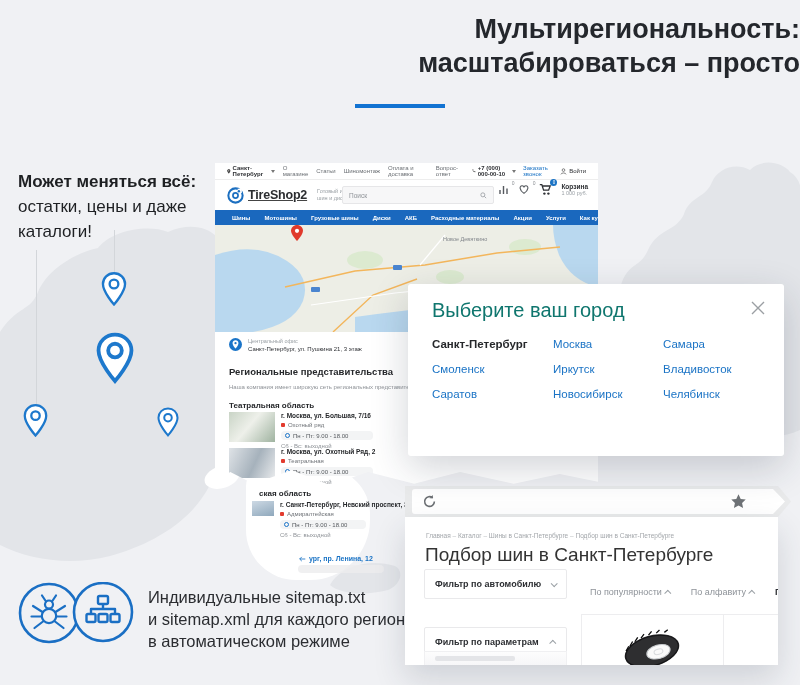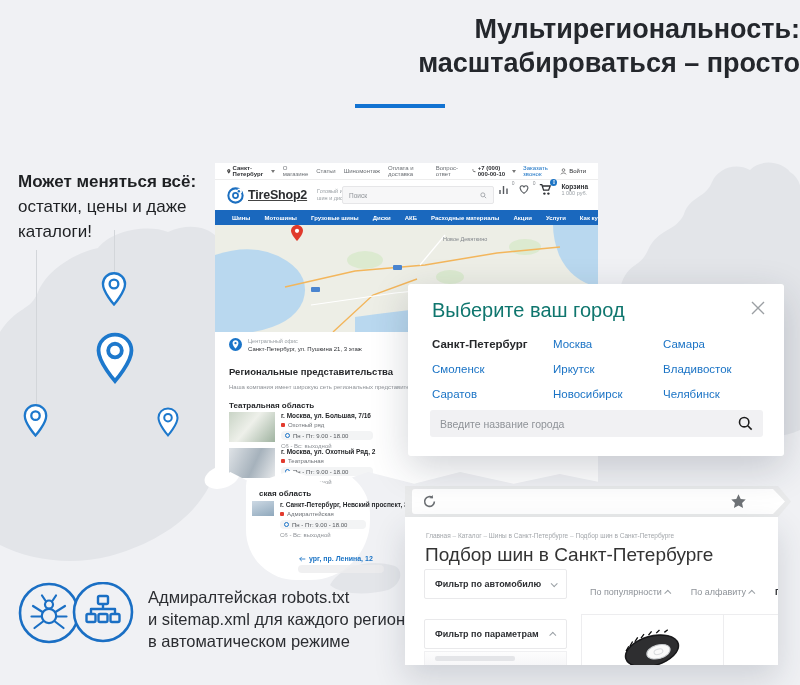--- a/index.html
+++ b/index.html
@@ -390,27 +390,20 @@
       <span class="city current">Санкт-Петербург</span>
       <span class="city">Москва</span>
       <span class="city">Самара</span>
       <span class="city">Смоленск</span>
       <span class="city">Иркутск</span>
       <span class="city">Владивосток</span>
       <span class="city">Саратов</span>
       <span class="city">Новосибирск</span>
       <span class="city">Челябинск</span>
     </div>
-    <div class="modal-search">
-      <input type="text" placeholder="Введите название города" style="">
-      <svg width="15" height="15" viewBox="0 0 16 16">
-          <circle cx="6.6" cy="6.6" r="5" fill="none" stroke="#1c1c1c" stroke-width="1.7"></circle>
-          <line x1="10.4" y1="10.4" x2="14.6" y2="14.6" stroke="#1c1c1c" stroke-width="1.7"></line>
-        </svg>
-    </div>
   </div>
 
   <div class="url-band">
     <div class="url-input">
       <svg width="15" height="15" viewBox="0 0 16 16">
         <path d="M13.2 8 A5.2 5.2 0 1 1 11.4 4.1" fill="none" stroke="#6b6f73" stroke-width="1.7"></path>
         <path d="M11.5 1 L11.5 4.6 L8 4.6 Z" fill="#6b6f73"></path>
       </svg>
       <svg class="url-star" width="17" height="17" viewBox="0 0 20 20">
         <path d="M10 1.5 L12.6 7 L18.5 7.7 L14.2 11.7 L15.4 17.5 L10 14.6 L4.6 17.5 L5.8 11.7 L1.5 7.7 L7.4 7 Z" fill="#6f7377"></path>
@@ -421,21 +414,21 @@
   <div class="panel">
     <div class="crumbs">
       <span>Главная</span><span class="sep"></span><span>Каталог</span><span class="sep"></span><span>Шины в Санкт-Петербурге</span><span class="sep"></span><span>Подбор шин в Санкт-Петербурге</span>
     </div>
     <div class="panel-title">Подбор шин в Санкт-Петербурге</div>
 
     <div class="fbox" style="top:52px;justify-content:space-between;">
       <span>Фильтр по автомобилю</span>
       <span class="chev dn"></span>
     </div>
-    <div class="fbox" style="top:102px;">
+    <div class="fbox" style="top:110px;">
       <span>Фильтр по параметрам</span>
       <span class="chev up"></span>
     </div>
     <div class="fbox-fade">
         <span class="fade-bar"></span>
       </div>
 
     <div class="sort-row">
       <span class="sort-item">
           <span>По популярности</span>
@@ -482,18 +475,18 @@
           <rect x="80" y="14" width="10" height="8" rx="1.5"></rect>
           <path d="M85 22 V27 M73 32 V27 H97 V32"></path>
           <rect x="68.5" y="32" width="9" height="8" rx="1.5"></rect>
           <rect x="80.5" y="32" width="9" height="8" rx="1.5"></rect>
           <rect x="92.5" y="32" width="9" height="8" rx="1.5"></rect>
         </g>
       </g>
     </svg>
   </div>
   <div class="seo-text">
-    <span>Адмиралтейская robots.txt</span><br>
+    <span>Индивидуальные sitemap.txt</span><br>
     <span>и sitemap.xml для каждого региона</span><br>
     <span>в автоматическом режиме</span>
   </div>
 
 </div>
 
 </body></html>

